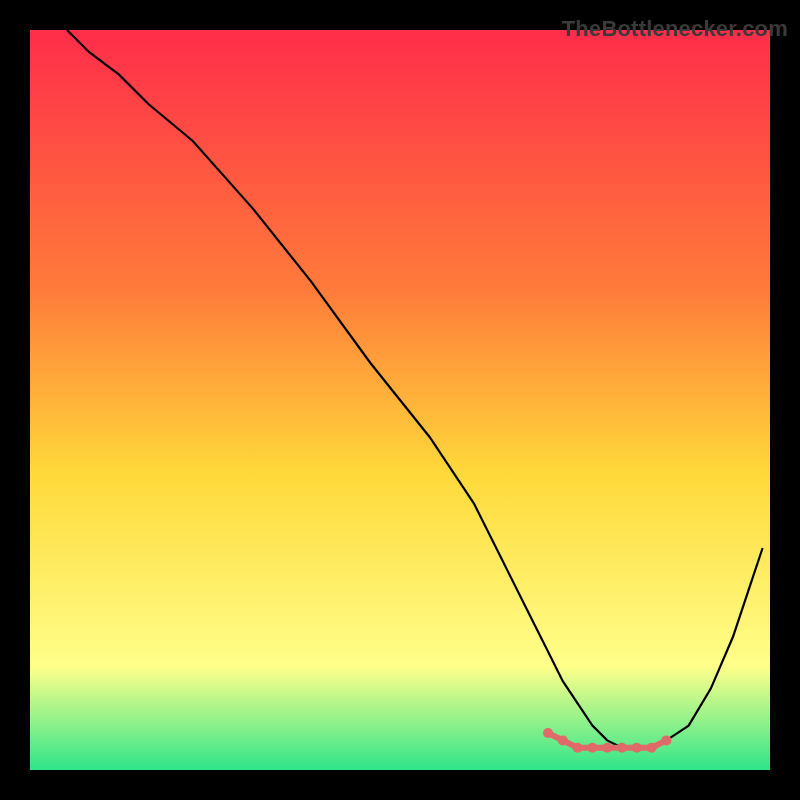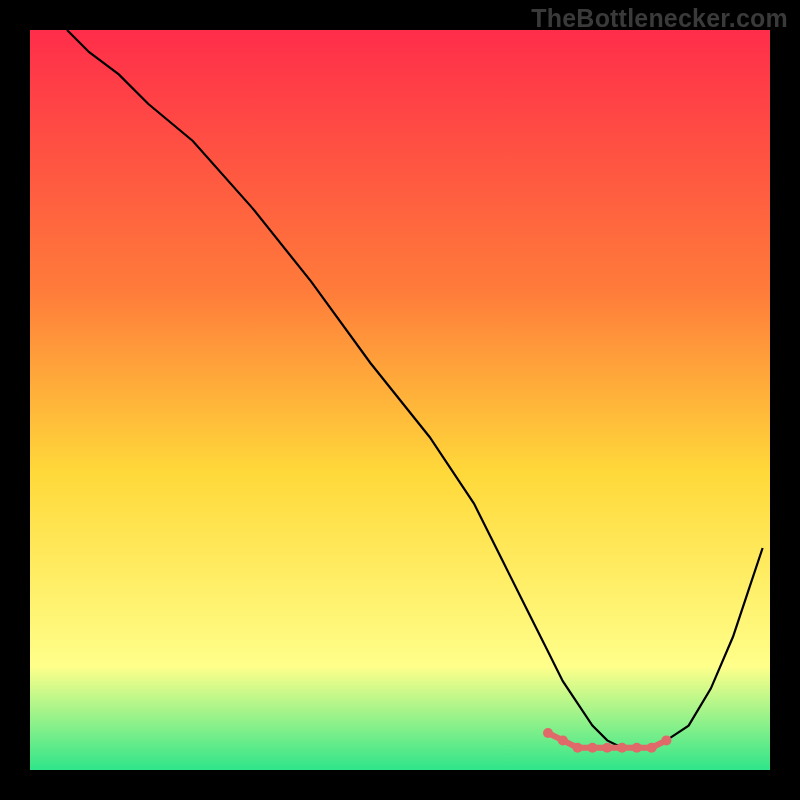--- a/index.html
+++ b/index.html
@@ -5,24 +5,24 @@
   * { margin: 0; padding: 0; box-sizing: border-box; }
   html, body { width: 800px; height: 800px; overflow: hidden; background: #000; }
   .frame {
     position: relative;
     width: 800px;
     height: 800px;
     background: #000;
   }
   .watermark {
     position: absolute;
-    top: 4px;
+    top: 16px;
     right: 12px;
     font-family: Arial, Helvetica, sans-serif;
-    font-size: 25px;
+    font-size: 22px;
     font-weight: 600;
     color: #3a3a3a;
     letter-spacing: 0.2px;
     z-index: 5;
   }
   .plot {
     position: absolute;
     left: 30px;
     top: 30px;
     width: 740px;

